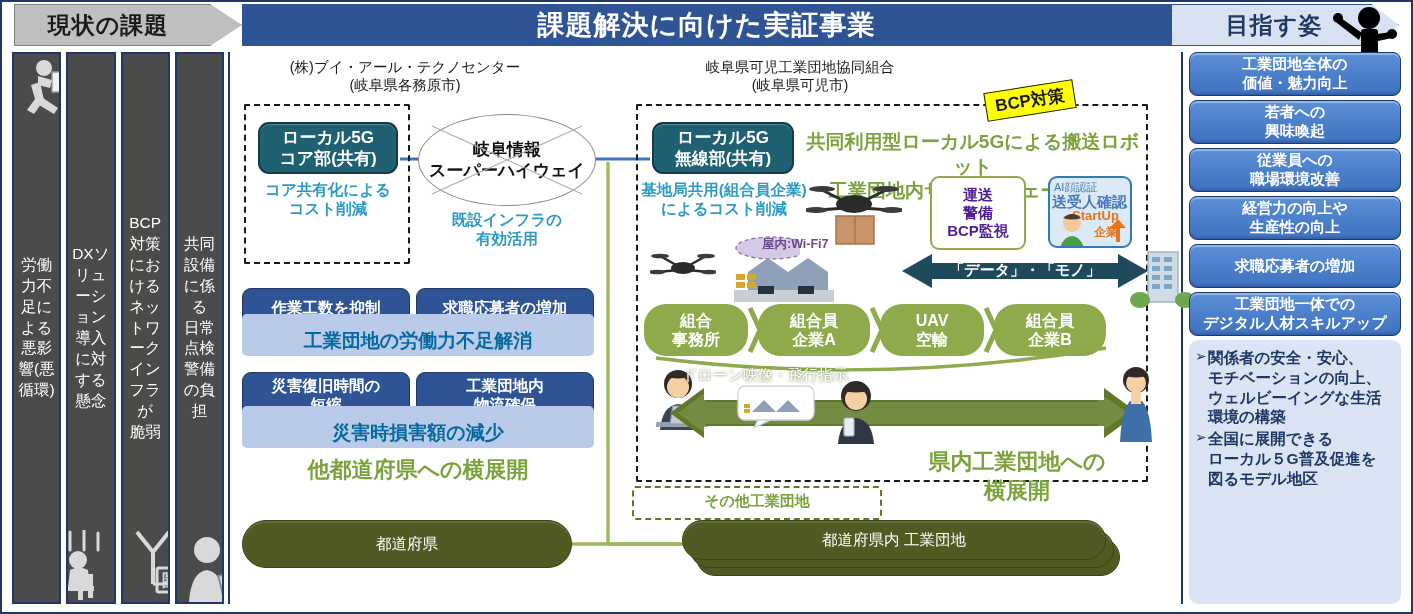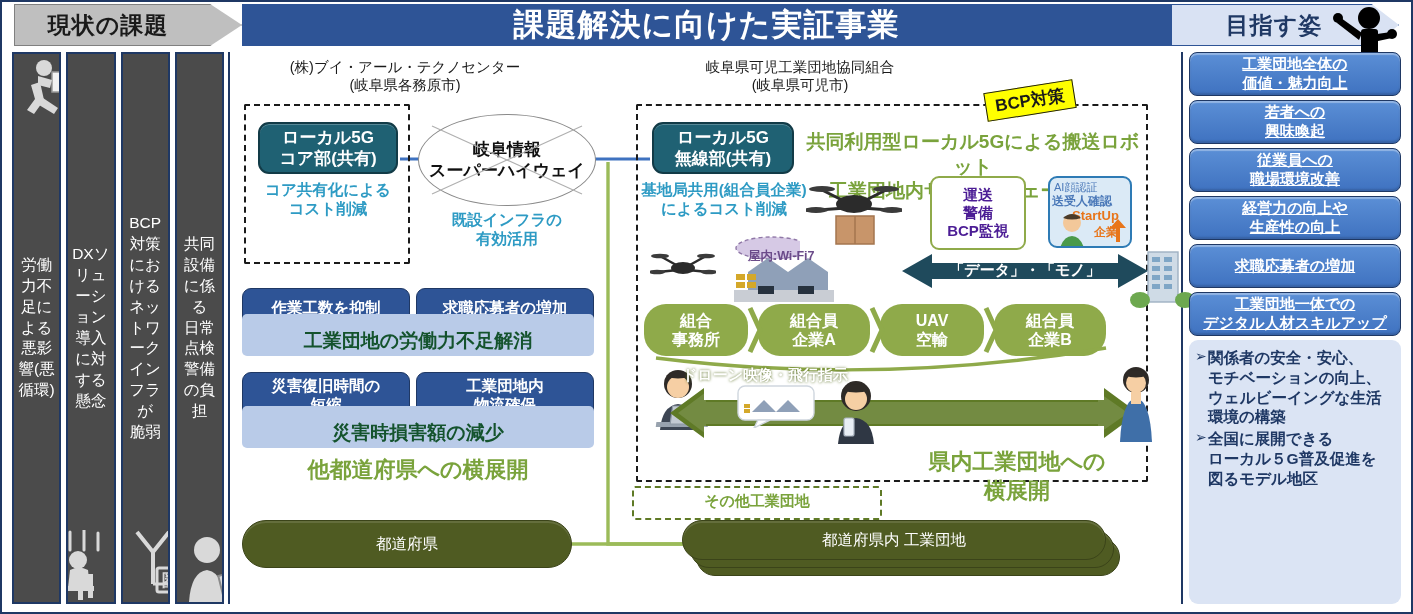--- a/index.html
+++ b/index.html
@@ -26,21 +26,21 @@
     left: 12px; width: 228px;
     background: #bfbfbf;
     color: #1a1a1a; font-size: 23px;
     border: 1px solid #808080;
     clip-path: polygon(0 0, 86% 0, 100% 50%, 86% 100%, 0 100%);
     padding-right: 40px;
   }
   .hdr-mid {
     left: 240px; right: 240px;
     background: #2e5496;
-    color: #ffffff; font-size: 31px;
+    color: #ffffff; font-size: 27px;
     clip-path: polygon(0 0, 100% 0, 100% 100%, 0 100%);
   }
   .hdr-right {
     right: 12px; width: 228px;
     background: #d9e2f3;
     color: #1f3864; font-size: 23px;
     border: 1px solid #2e5496;
     clip-path: polygon(0 0, 88% 0, 100% 50%, 88% 100%, 0 100%);
     padding-right: 22px;
   }
@@ -121,21 +121,21 @@
     border: 1.6px solid #1f3864;
     border-radius: 9px;
     color: #ffffff; font-weight: bold; font-size: 15.5px; line-height: 1.2;
     display: flex; align-items: center; justify-content: center;
     text-align: center; white-space: pre-line;
   }
   .litebar {
     position: absolute;
     background: #b9cbe8;
     border-radius: 5px;
-    color: #14532d; font-weight: bold; font-size: 19px;
+    color: #0369a1; font-weight: bold; font-size: 19px;
     display: flex; align-items: flex-end; justify-content: center;
     padding-bottom: 2px;
   }
 
   .greenpill {
     position: absolute;
     background: #8faa4a;
     border-radius: 22px;
     color: #ffffff; font-weight: bold; font-size: 16px; line-height: 1.2;
     display: flex; align-items: center; justify-content: center;
@@ -187,21 +187,21 @@
     background: linear-gradient(#5b8fd6, #3f72c0);
     border: 1.6px solid #1f3864;
     border-radius: 8px;
     color: #ffffff; font-weight: bold;
     font-size: 15px; line-height: 1.25;
     display: flex; align-items: center; justify-content: center;
     text-align: center; white-space: pre-line;
     padding: 2px;
     box-shadow: inset 0 2px 1px rgba(255,255,255,.35), inset 0 -2px 2px rgba(0,0,0,.15);
   }
-  .goal-tall { flex: 0 0 44px; text-decoration: underline; }
+  .goal-tall { flex: 0 0 44px; }
   .bullets {
     flex: 1;
     background: #dbe4f4;
     border-radius: 9px;
     padding: 8px 6px 4px 6px;
     color: #1f3864; font-weight: bold; font-size: 15.5px; line-height: 1.28;
   }
   .bullet { display: flex; margin-bottom: 2px; }
   .bullet .bq { flex: 0 0 13px; color: #1f3864; font-size: 14px; }
   .bullet .btx { white-space: pre-line; }
@@ -355,34 +355,34 @@
       <rect x="30" y="40" width="38" height="28" fill="#c8956a" stroke="#a4764f" stroke-width="1.5"></rect>
       <line x1="49" y1="40" x2="49" y2="68" stroke="#a4764f" stroke-width="1.5"></line>
     </svg>
 
     <div style="position:absolute;left:700px;top:124px;width:96px;height:74px;border:2px solid #8faa4a;border-radius:9px;background:#fff;display:flex;align-items:center;justify-content:center;text-align:center;color:#4c1d95;font-weight:bold;font-size:15px;line-height:1.22;white-space:pre-line;">運送
 警備
 BCP監視</div>
 
     <div class="ai-sticker" style="left:818px; top:124px; width:84px; height:72px;">
       <div style="position:absolute;left:4px;top:2px;font-size:11px;font-weight:normal;color:#4a78b8;white-space:nowrap;">AI顔認証</div>
-      <div style="position:absolute;left:2px;top:15px;font-size:12px;font-weight:bold;color:#4a78b8;white-space:nowrap;">送受人確認</div>
+      <div style="position:absolute;left:2px;top:15px;font-size:15px;font-weight:bold;color:#4a78b8;white-space:nowrap;">送受人確認</div>
       <div style="position:absolute;left:22px;top:30px;font-size:13px;font-weight:bold;color:#e8751a;white-space:nowrap;">StartUp</div>
       <div style="position:absolute;left:44px;top:46px;font-size:12px;font-weight:bold;color:#e8751a;white-space:nowrap;font-family:Liberation Serif, serif;">企業</div>
       <svg style="position:absolute;left:6px;top:34px;width:32px;height:36px;">
         <circle cx="16" cy="11" r="9" fill="#f3c89a"></circle>
         <path d="M7 6 q9 -8 18 0 q-9 3 -18 0 Z" fill="#4a3b2a"></path>
         <path d="M4 36 q4 -12 12 -12 q8 0 12 12 Z" fill="#4a9a4a"></path>
       </svg>
       <svg style="position:absolute;right:2px;bottom:2px;width:22px;height:26px;">
         <path d="M10 24 L10 10 L4 10 L12 1 L20 10 L14 10 L14 24 Z" fill="#e8751a"></path>
       </svg>
     </div>
 
-    <div class="wifi-lbl" style="left:518px; top:184px;margin-top:12px;">屋内:Wi-Fi7</div>
+    <div class="wifi-lbl" style="left:532px; top:184px;">屋内:Wi-Fi7</div>
     <svg style="position:absolute;left:490px;top:176px;width:80px;height:32px;">
       <ellipse cx="52" cy="20" rx="36" ry="11" fill="#c9b7dd" opacity=".75" stroke="#6b4b8a" stroke-width="1.4" stroke-dasharray="4 3"></ellipse>
     </svg>
     <svg style="position:absolute;left:420px;top:196px;width:66px;height:40px;">
       <g stroke="#2b2b2b" stroke-width="2.4" fill="none">
         <line x1="10" y1="8" x2="28" y2="18"></line>
           <line x1="56" y1="8" x2="38" y2="18"></line>
         <line x1="8" y1="24" x2="28" y2="22"></line>
           <line x1="58" y1="24" x2="38" y2="22"></line>
       </g>
@@ -446,21 +446,21 @@
 
     <svg style="position:absolute;left:414px;top:316px;width:92px;height:72px;">
       <circle cx="34" cy="16" r="14" fill="#2e2a27"></circle>
       <circle cx="34" cy="19" r="11" fill="#f6cfa4"></circle>
       <path d="M22 8 q12 -10 24 0 q-12 5 -24 0 Z" fill="#2e2a27"></path>
       <path d="M16 62 q2 -24 18 -26 q16 2 18 26 Z" fill="#3d4654"></path>
       <rect x="20" y="54" width="52" height="5" fill="#98a2ae" transform="skewX(-8)"></rect>
       <rect x="34" y="38" width="34" height="18" fill="#c3cad3" stroke="#8e98a4" stroke-width="1.2" transform="skewX(-8)"></rect>
     </svg>
 
-    <div style="position:absolute;left:452px;top:314px;color:#ffffff;font-weight:bold;font-size:15px;z-index:6;text-shadow:0 0 3px #5a6e22;">ドローン映像・飛行指示</div>
+    <div style="position:absolute;left:452px;top:314px;color:#ffffff;font-weight:normal;font-size:15px;z-index:6;text-shadow:0 0 3px #5a6e22;">ドローン映像・飛行指示</div>
 
     <svg style="position:absolute;left:440px;top:330px;width:468px;height:62px;">
       <path d="M0 31 L34 6 L34 18 L434 18 L434 6 L468 31 L434 56 L434 44 L34 44 L34 56 Z" fill="#5f7a26"></path>
       <path d="M8 31 L36 10 L36 20 L428 20 L428 10 L458 31 L428 52 L428 42 L36 42 L36 52 Z" fill="#ffffff" opacity=".13"></path>
     </svg>
 
     <svg style="position:absolute;left:506px;top:332px;width:80px;height:44px;">
       <rect x="2" y="2" width="76" height="34" rx="7" fill="#ffffff" stroke="#cfd6de" stroke-width="1.4"></rect>
       <path d="M22 36 L18 44 L34 36 Z" fill="#ffffff" stroke="#cfd6de" stroke-width="1.4"></path>
       <path d="M16 28 L28 16 L40 28 Z" fill="#8fa0b8"></path>

